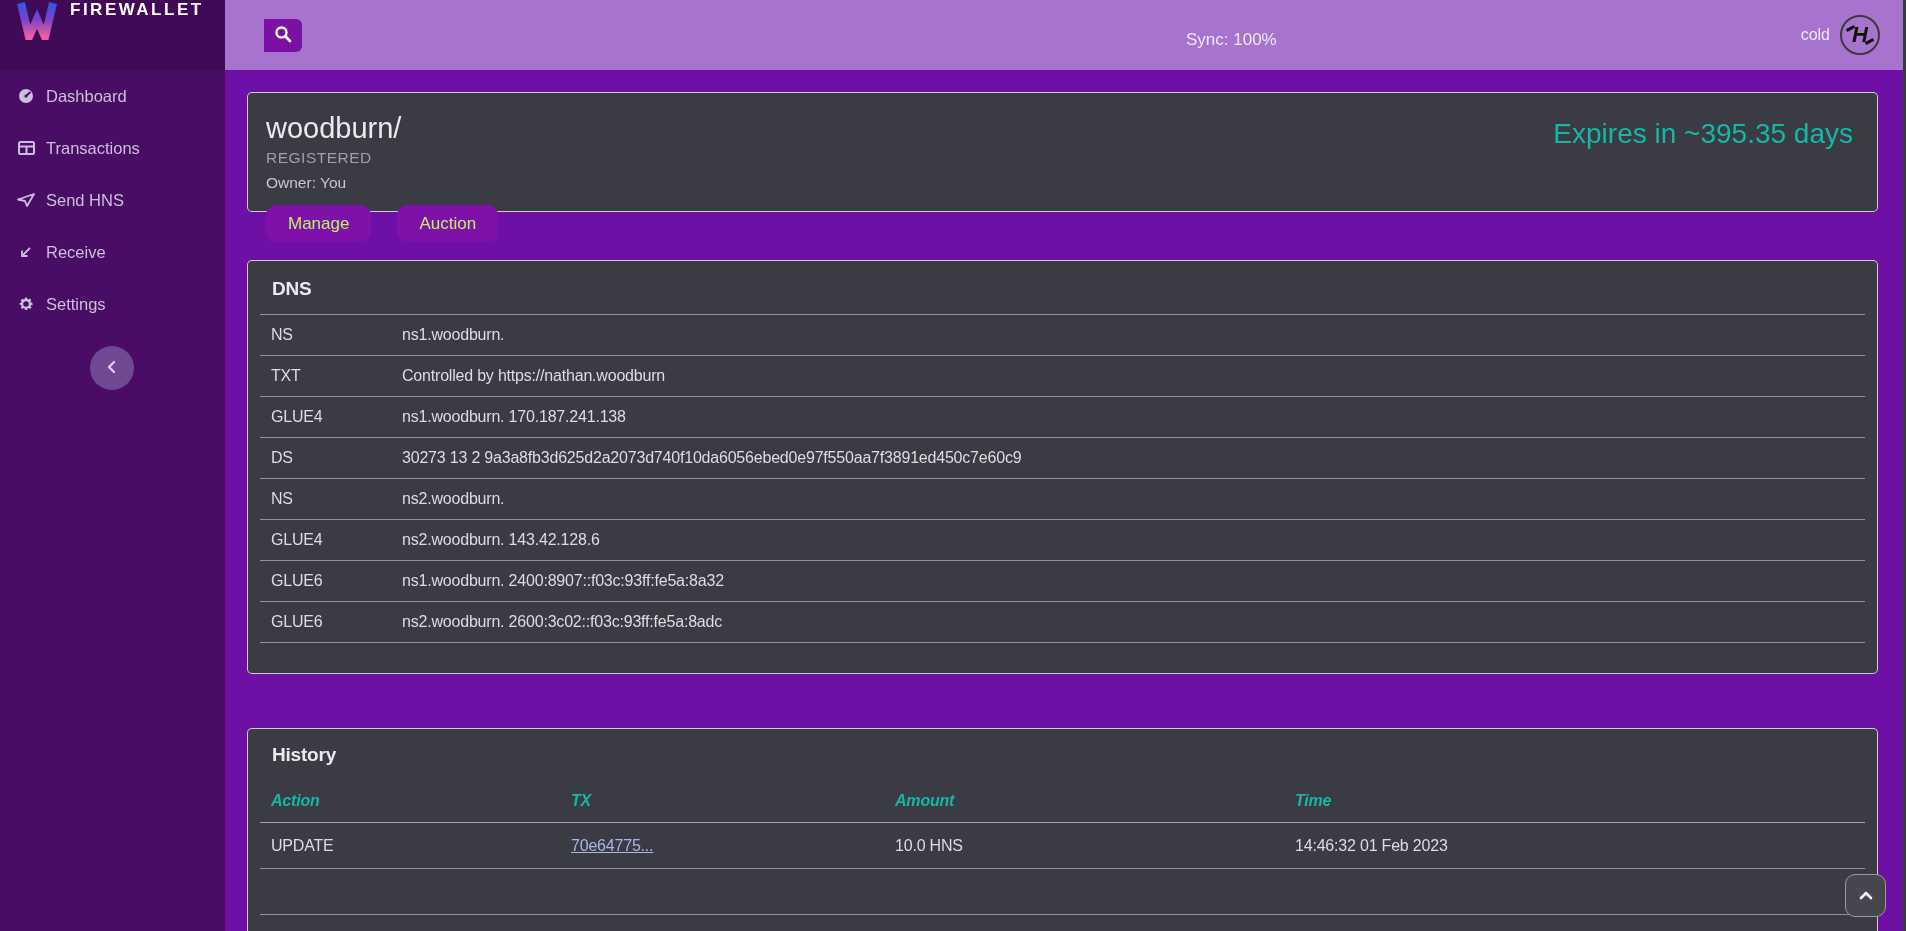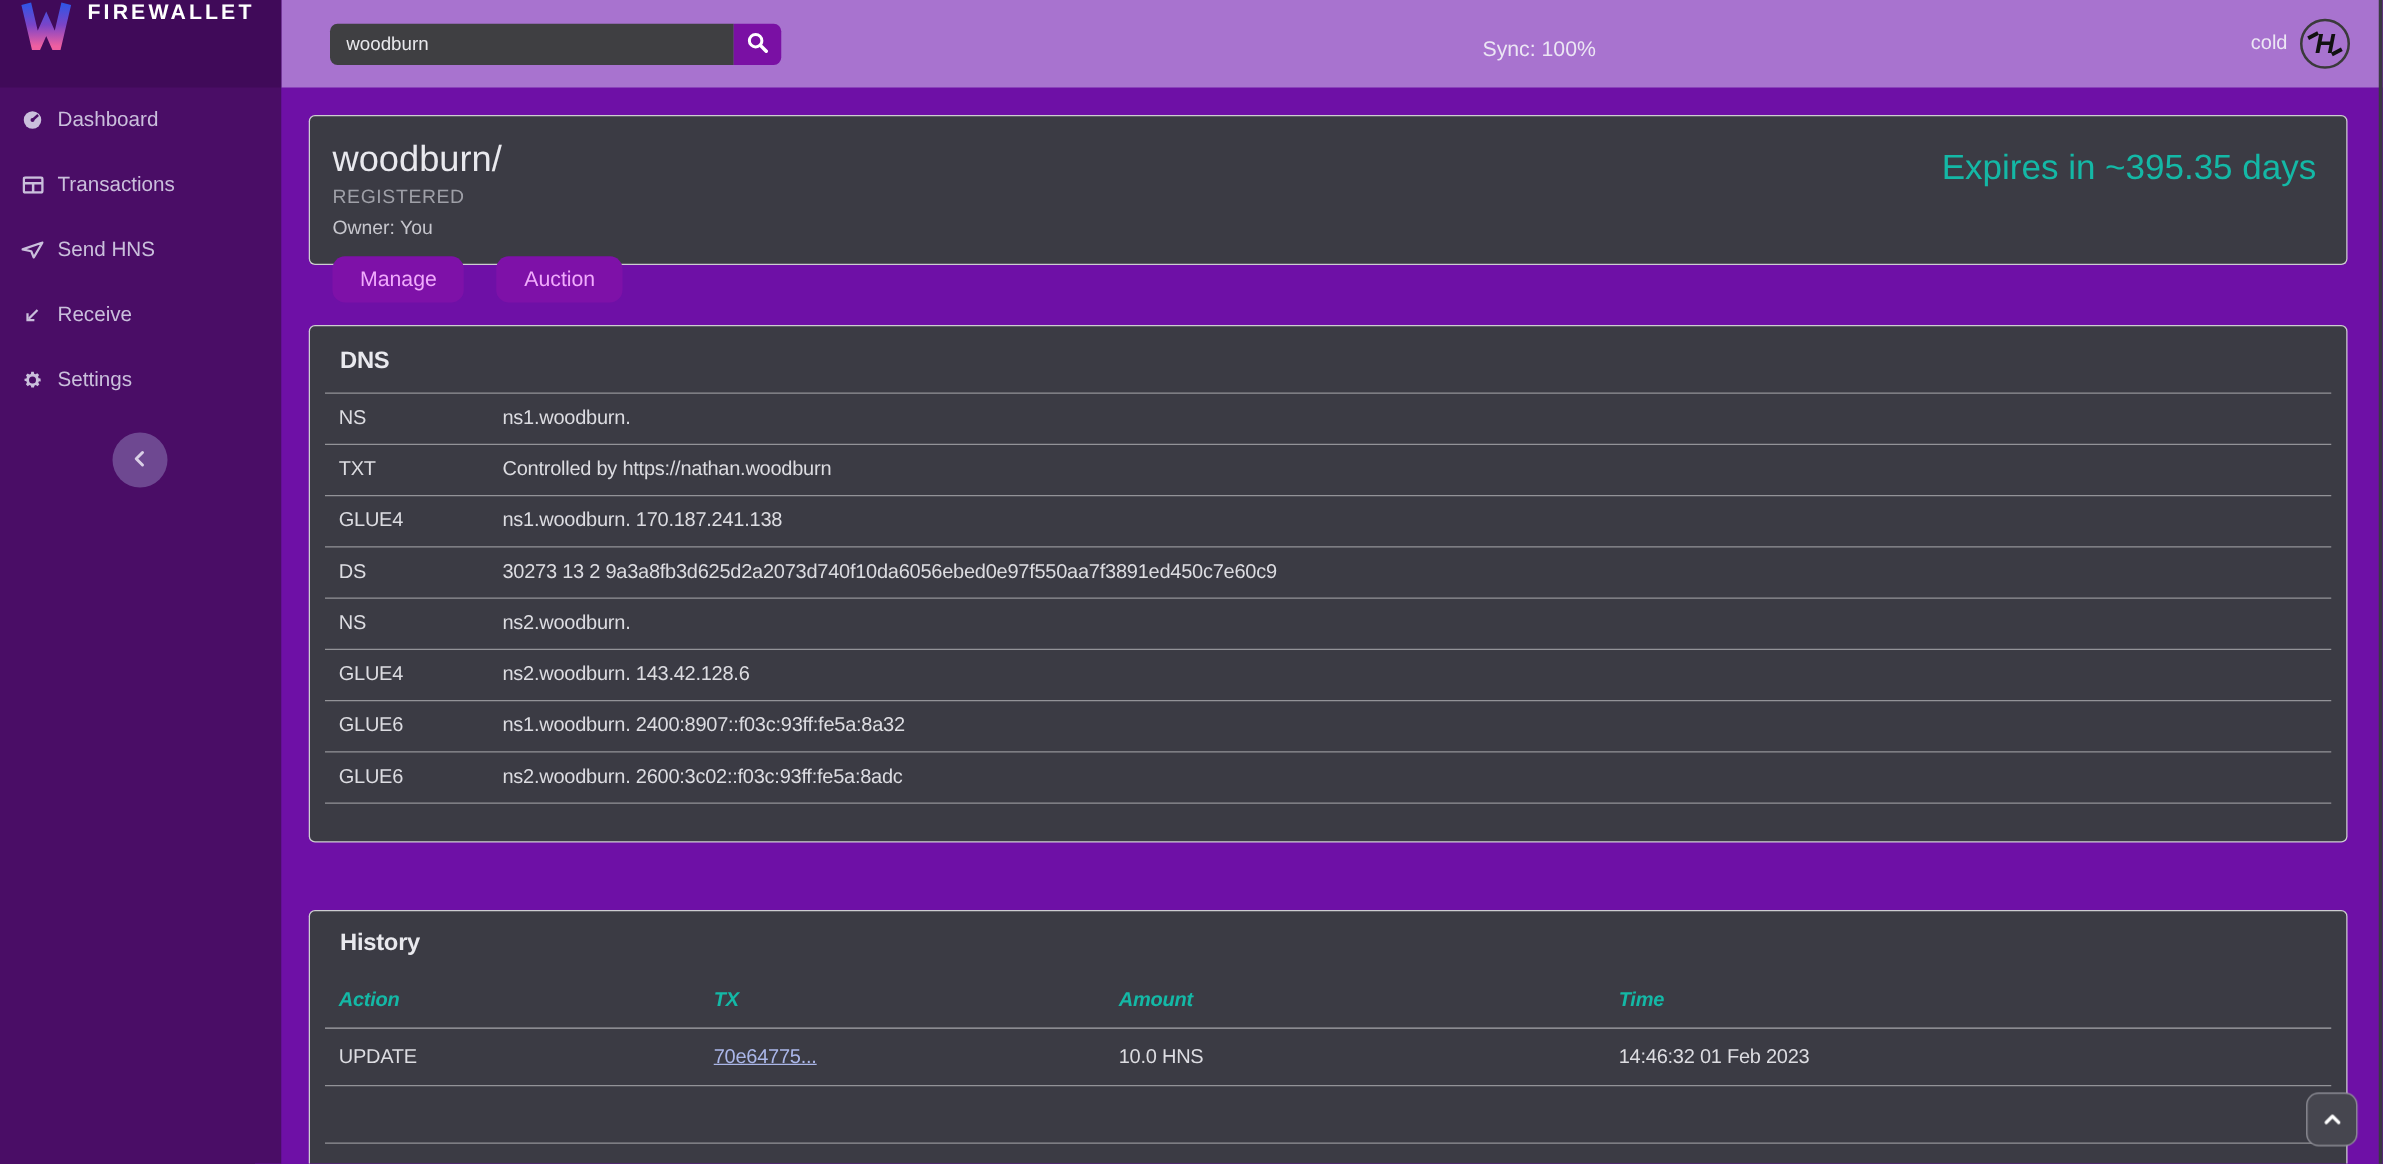--- a/index.html
+++ b/index.html
@@ -45,21 +45,21 @@
   .card { background:#3b3b44; border:1px solid rgba(255,255,255,0.75);
           border-radius:5px; width:1631px; }
 
   
   .domain-card { height:120px; display:flex; justify-content:space-between;
                  padding:13px 24px 0 18px; }
   .domain-title { font-size:29px; color:#e9e9ee; margin:6px 0 4px; font-weight:normal; }
   .domain-status { font-size:15.5px; color:#9fa0a8; letter-spacing:0.5px; }
   .domain-owner { font-size:15.5px; color:#c6c6cd; margin-top:7px; }
   .domain-buttons { margin-top:13px; display:flex; gap:26px; }
-  .btn { background:#7e11a8; color:#f0abfc; border:none; border-radius:10px;
+  .btn { background:#7e11a8; color:#bef264; border:none; border-radius:10px;
          height:37px; padding:0 22px; font-size:17px; cursor:pointer; }
   .expires { font-size:28px; color:#14b8a6; padding-top:12px; }
 
   
   .dns-card { margin-top:48px; padding:15px 0 30px; }
   .card-title { font-size:19px; color:#e9e9ee; margin:2px 24px 14px; font-weight:bold;
                 letter-spacing:-0.2px; }
   .rule { border:none; border-top:1px solid rgba(255,255,255,0.45); margin:0 12px; }
   .dns-table { margin:0 12px; }
   .dns-row { display:flex; align-items:center; height:41px;
@@ -172,21 +172,20 @@
           <polyline points="8,2 3,7 8,12" fill="none" stroke="#d9cfe6" stroke-width="2.4" stroke-linecap="round" stroke-linejoin="round"></polyline>
         </svg>
       </span>
     </button>
   </aside>
 
   <div class="main">
 
     <header class="topbar">
       <div class="search-group">
-        <input class="search-input" type="text" value="woodburn" style="">
         <button class="search-btn">
           <span>
             <svg width="18" height="18" viewBox="0 0 18 18">
               <circle cx="7.5" cy="7.5" r="5" fill="none" stroke="#ffffff" stroke-width="2.4"></circle>
               <line x1="11.5" y1="11.5" x2="16" y2="16" stroke="#ffffff" stroke-width="2.8" stroke-linecap="round"></line>
             </svg>
           </span>
         </button>
       </div>
       <div class="sync">Sync: 100%</div>

